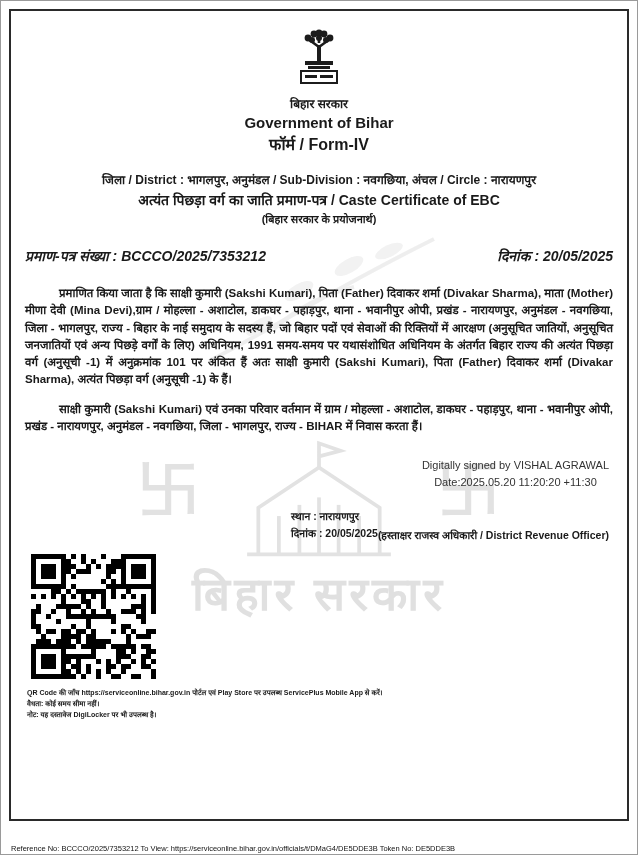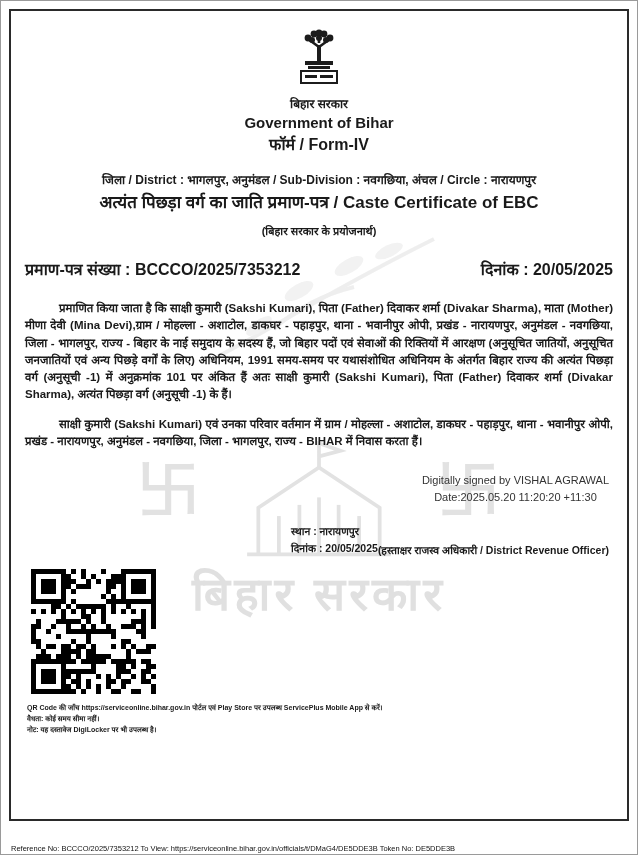--- a/index.html
+++ b/index.html
@@ -25,25 +25,25 @@
   .wm-row{display:flex;align-items:center;gap:26px;}
   .wm-swastika{font-size:58px;line-height:1;color:#e2e2e2;font-weight:bold;}
   .wm-text{margin-top:2px;font-size:46px;font-weight:bold;color:#e0e0e0;letter-spacing:4px;}
   
   .hdr{text-align:center;}
   .emblem{margin-top:18px;}
   .org-hi{margin-top:6px;font-size:12px;font-weight:600;}
   .org-en{margin-top:2px;font-size:15px;font-weight:bold;}
   .form-no{margin-top:2px;font-size:16px;font-weight:bold;}
   .district-line{margin-top:16px;font-size:12px;font-weight:bold;text-align:center;}
-  .cert-title{margin-top:2px;font-size:17px;font-weight:bold;}
-  .purpose{margin-top:10px;font-size:11px;font-weight:600;}
+  .cert-title{margin-top:2px;font-size:14px;font-weight:bold;}
+  .purpose{margin-top:2px;font-size:11px;font-weight:600;}
   
   .meta-row{margin-top:20px;display:flex;justify-content:space-between;
-    padding:0 14px;font-size:16px;font-weight:bold;}
+    padding:0 14px;font-size:14px;font-weight:bold;font-style:italic;}
   
   .para{margin:0 14px;font-size:11.5px;font-weight:600;line-height:1.5;
     text-align:justify;text-indent:34px;}
   .para1{margin-top:20px;}
   .para2{margin-top:12px;}
   
   .digital-sig{margin:22px 18px 0 0;display:flex;justify-content:flex-end;}
   .digital-sig-inner{font-size:11px;color:#333;line-height:1.5;text-align:center;}
   .sig-row{margin:18px 14px 0 14px;display:flex;justify-content:flex-end;align-items:flex-end;}
   .place-date{font-size:10.5px;font-weight:bold;line-height:1.6;}

